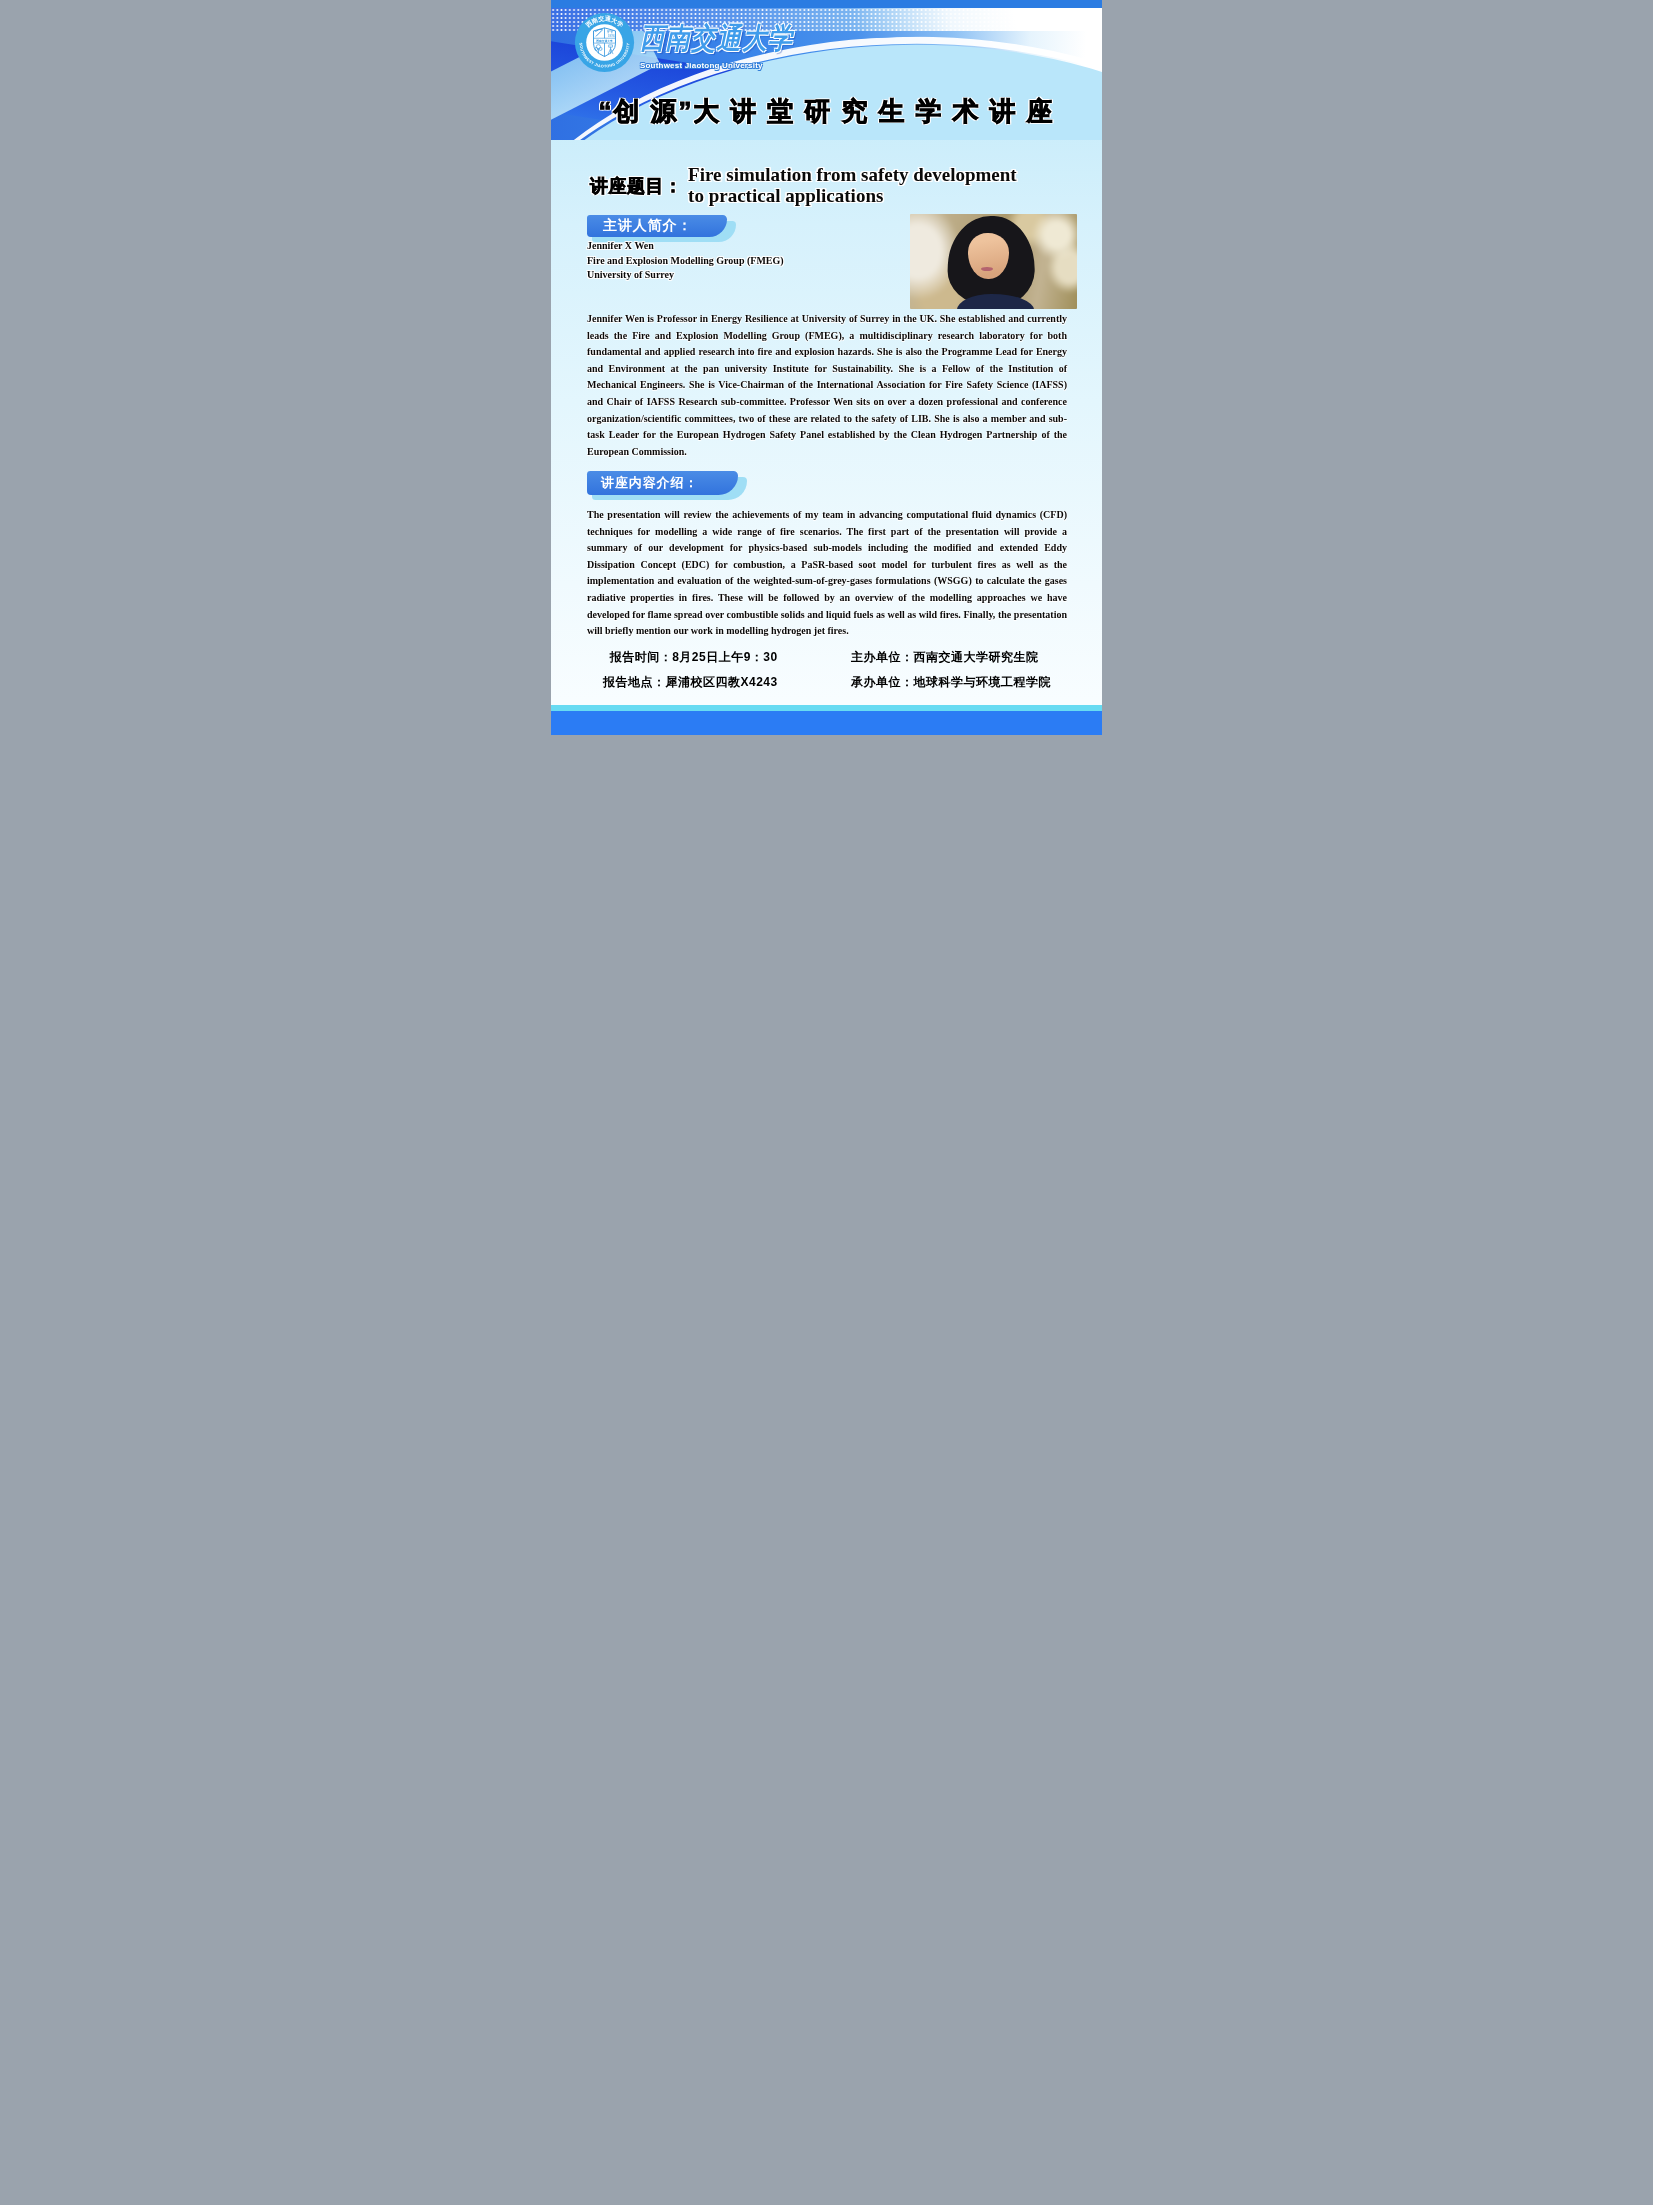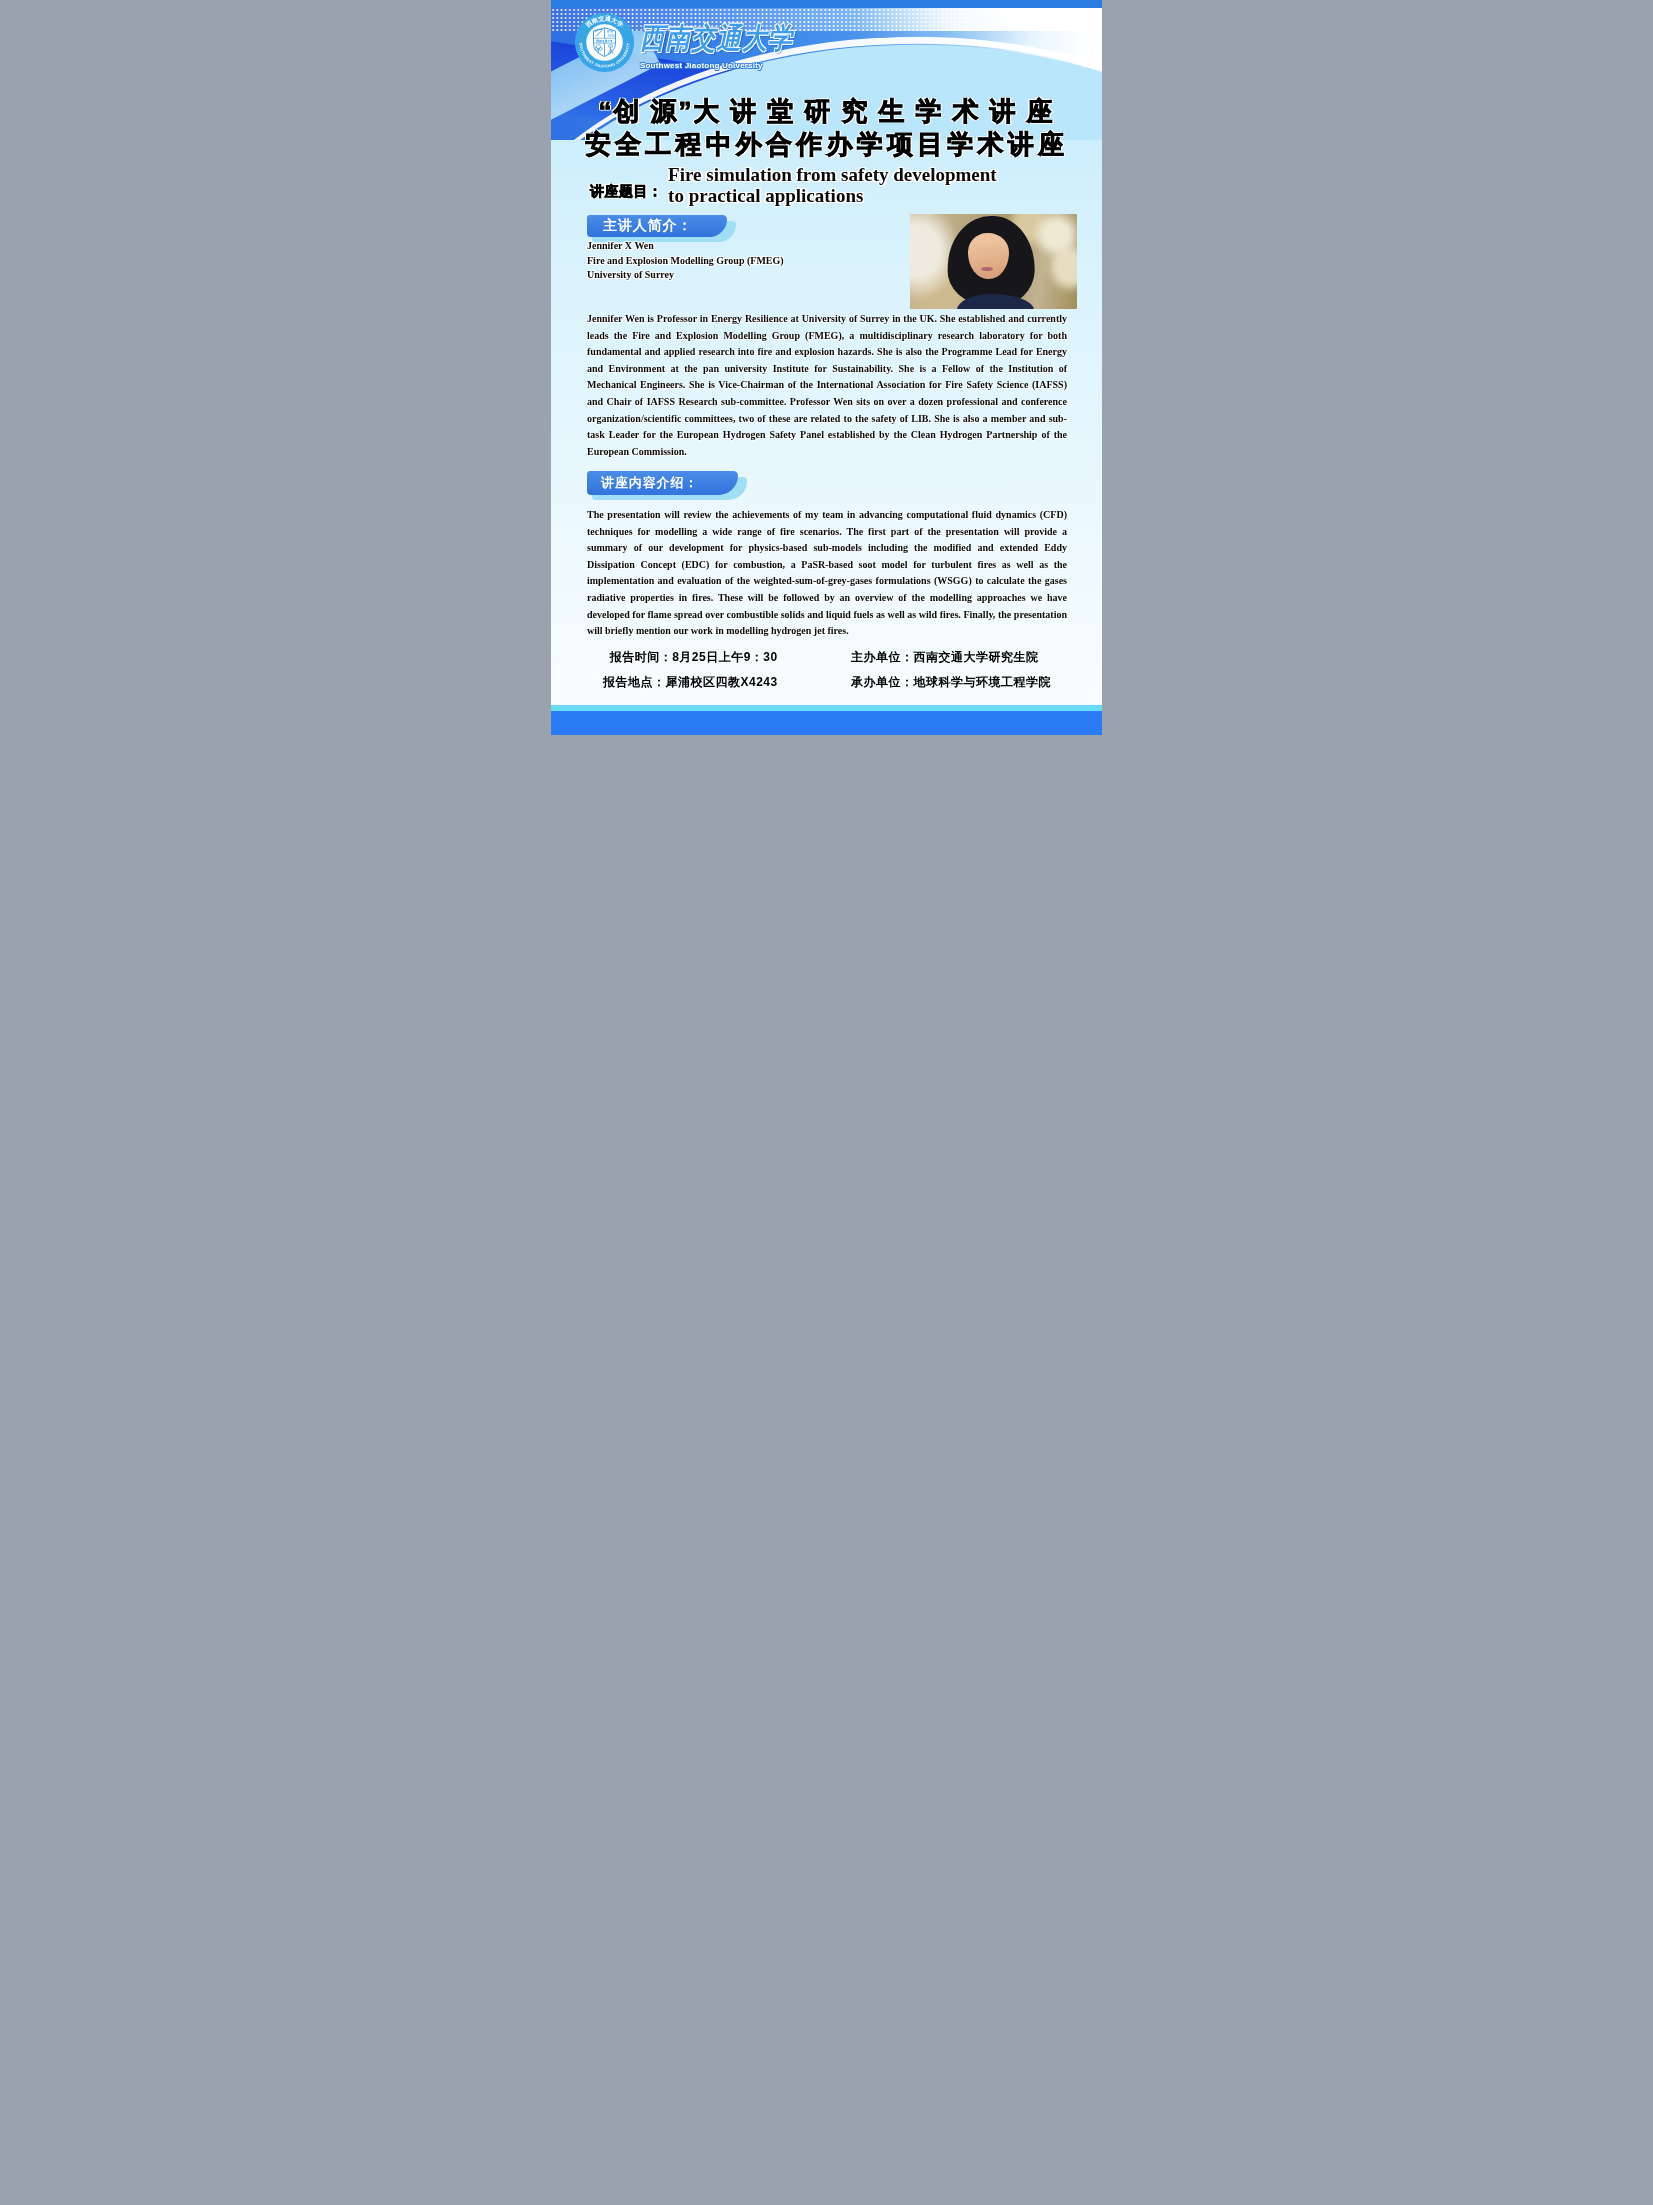--- a/index.html
+++ b/index.html
@@ -44,22 +44,22 @@
   
   .ow3 { text-shadow:-1.4px -1.4px 0 #fff,1.4px -1.4px 0 #fff,-1.4px 1.4px 0 #fff,1.4px 1.4px 0 #fff,-1.4px 0 0 #fff,1.4px 0 0 #fff,0 -1.4px 0 #fff,0 1.4px 0 #fff; }
   .ow2 { text-shadow:-0.9px -0.9px 0 #fff,0.9px -0.9px 0 #fff,-0.9px 0.9px 0 #fff,0.9px 0.9px 0 #fff,-0.9px 0 0 #fff,0.9px 0 0 #fff,0 -0.9px 0 #fff,0 0.9px 0 #fff; }
   .ow1 { text-shadow:-0.5px -0.5px 0 #fff,0.5px -0.5px 0 #fff,-0.5px 0.5px 0 #fff,0.5px 0.5px 0 #fff; }
   
   .title1,.title2 { position:absolute; left:0; right:0; text-align:center; color:#060606;
     font-weight:900; font-size:26px; z-index:7; -webkit-text-stroke:0.9px #000; white-space:pre; }
   .title1 { top:94px; letter-spacing:1.9px; }
   .title2 { top:127px; letter-spacing:4.2px; }
   .lecture-row { position:absolute; top:164px; left:39px; right:18.7px; z-index:7; display:flex; align-items:flex-start; }
-  .lecture-label { font-size:14px; font-weight:900; color:#000; -webkit-text-stroke:0.7px #000;
-    letter-spacing:0.5px; margin-top:19px; white-space:nowrap; }
+  .lecture-label { font-size:18px; font-weight:900; color:#000; -webkit-text-stroke:0.7px #000;
+    letter-spacing:0.5px; margin-top:10px; white-space:nowrap; }
   .lecture-title { margin-left:5.6px; font-family:"Liberation Serif",serif; font-weight:bold;
     font-size:19px; line-height:21px; color:#0a0a0a; }
   
   .badge { position:absolute; z-index:5; }
   .badge .bshadow { position:absolute; left:4.7px; top:5.6px; right:-9.3px; bottom:-4.7px;
     background:#9fdef5; border-radius:5.6px 7.5px 35px 6.5px; }
   .badge .bface { position:relative; height:100%; box-sizing:border-box; display:flex; align-items:center;
     background:linear-gradient(180deg,#4a8ce6,#3273dd); color:#fff; font-weight:bold;
     border-radius:4.7px 6.5px 27px 5.6px; }
   .badge1 { left:36px; top:215px; width:140px; height:22px; }
@@ -150,21 +150,20 @@
       </text>
     </svg>
   </div>
 
   <div class="uni-names">
     <div class="uni-cn">西南交通大学</div>
     <div class="uni-en">Southwest Jiaotong University</div>
   </div>
 
   <div class="title1 ow3">“创 源”大 讲 堂 研 究 生 学 术 讲 座</div>
-  <div class="title2 ow3">安全工程中外合作办学项目学术讲座</div>
 
   <div class="lecture-row">
     <span class="lecture-label ow3">讲座题目：</span>
     <span class="lecture-title ow3"><span>Fire simulation from safety development</span><br>
       <span>to practical applications</span></span>
   </div>
 
   <div class="badge badge1">
     <div class="bshadow"></div>
     <div class="bface">主讲人简介：</div>

